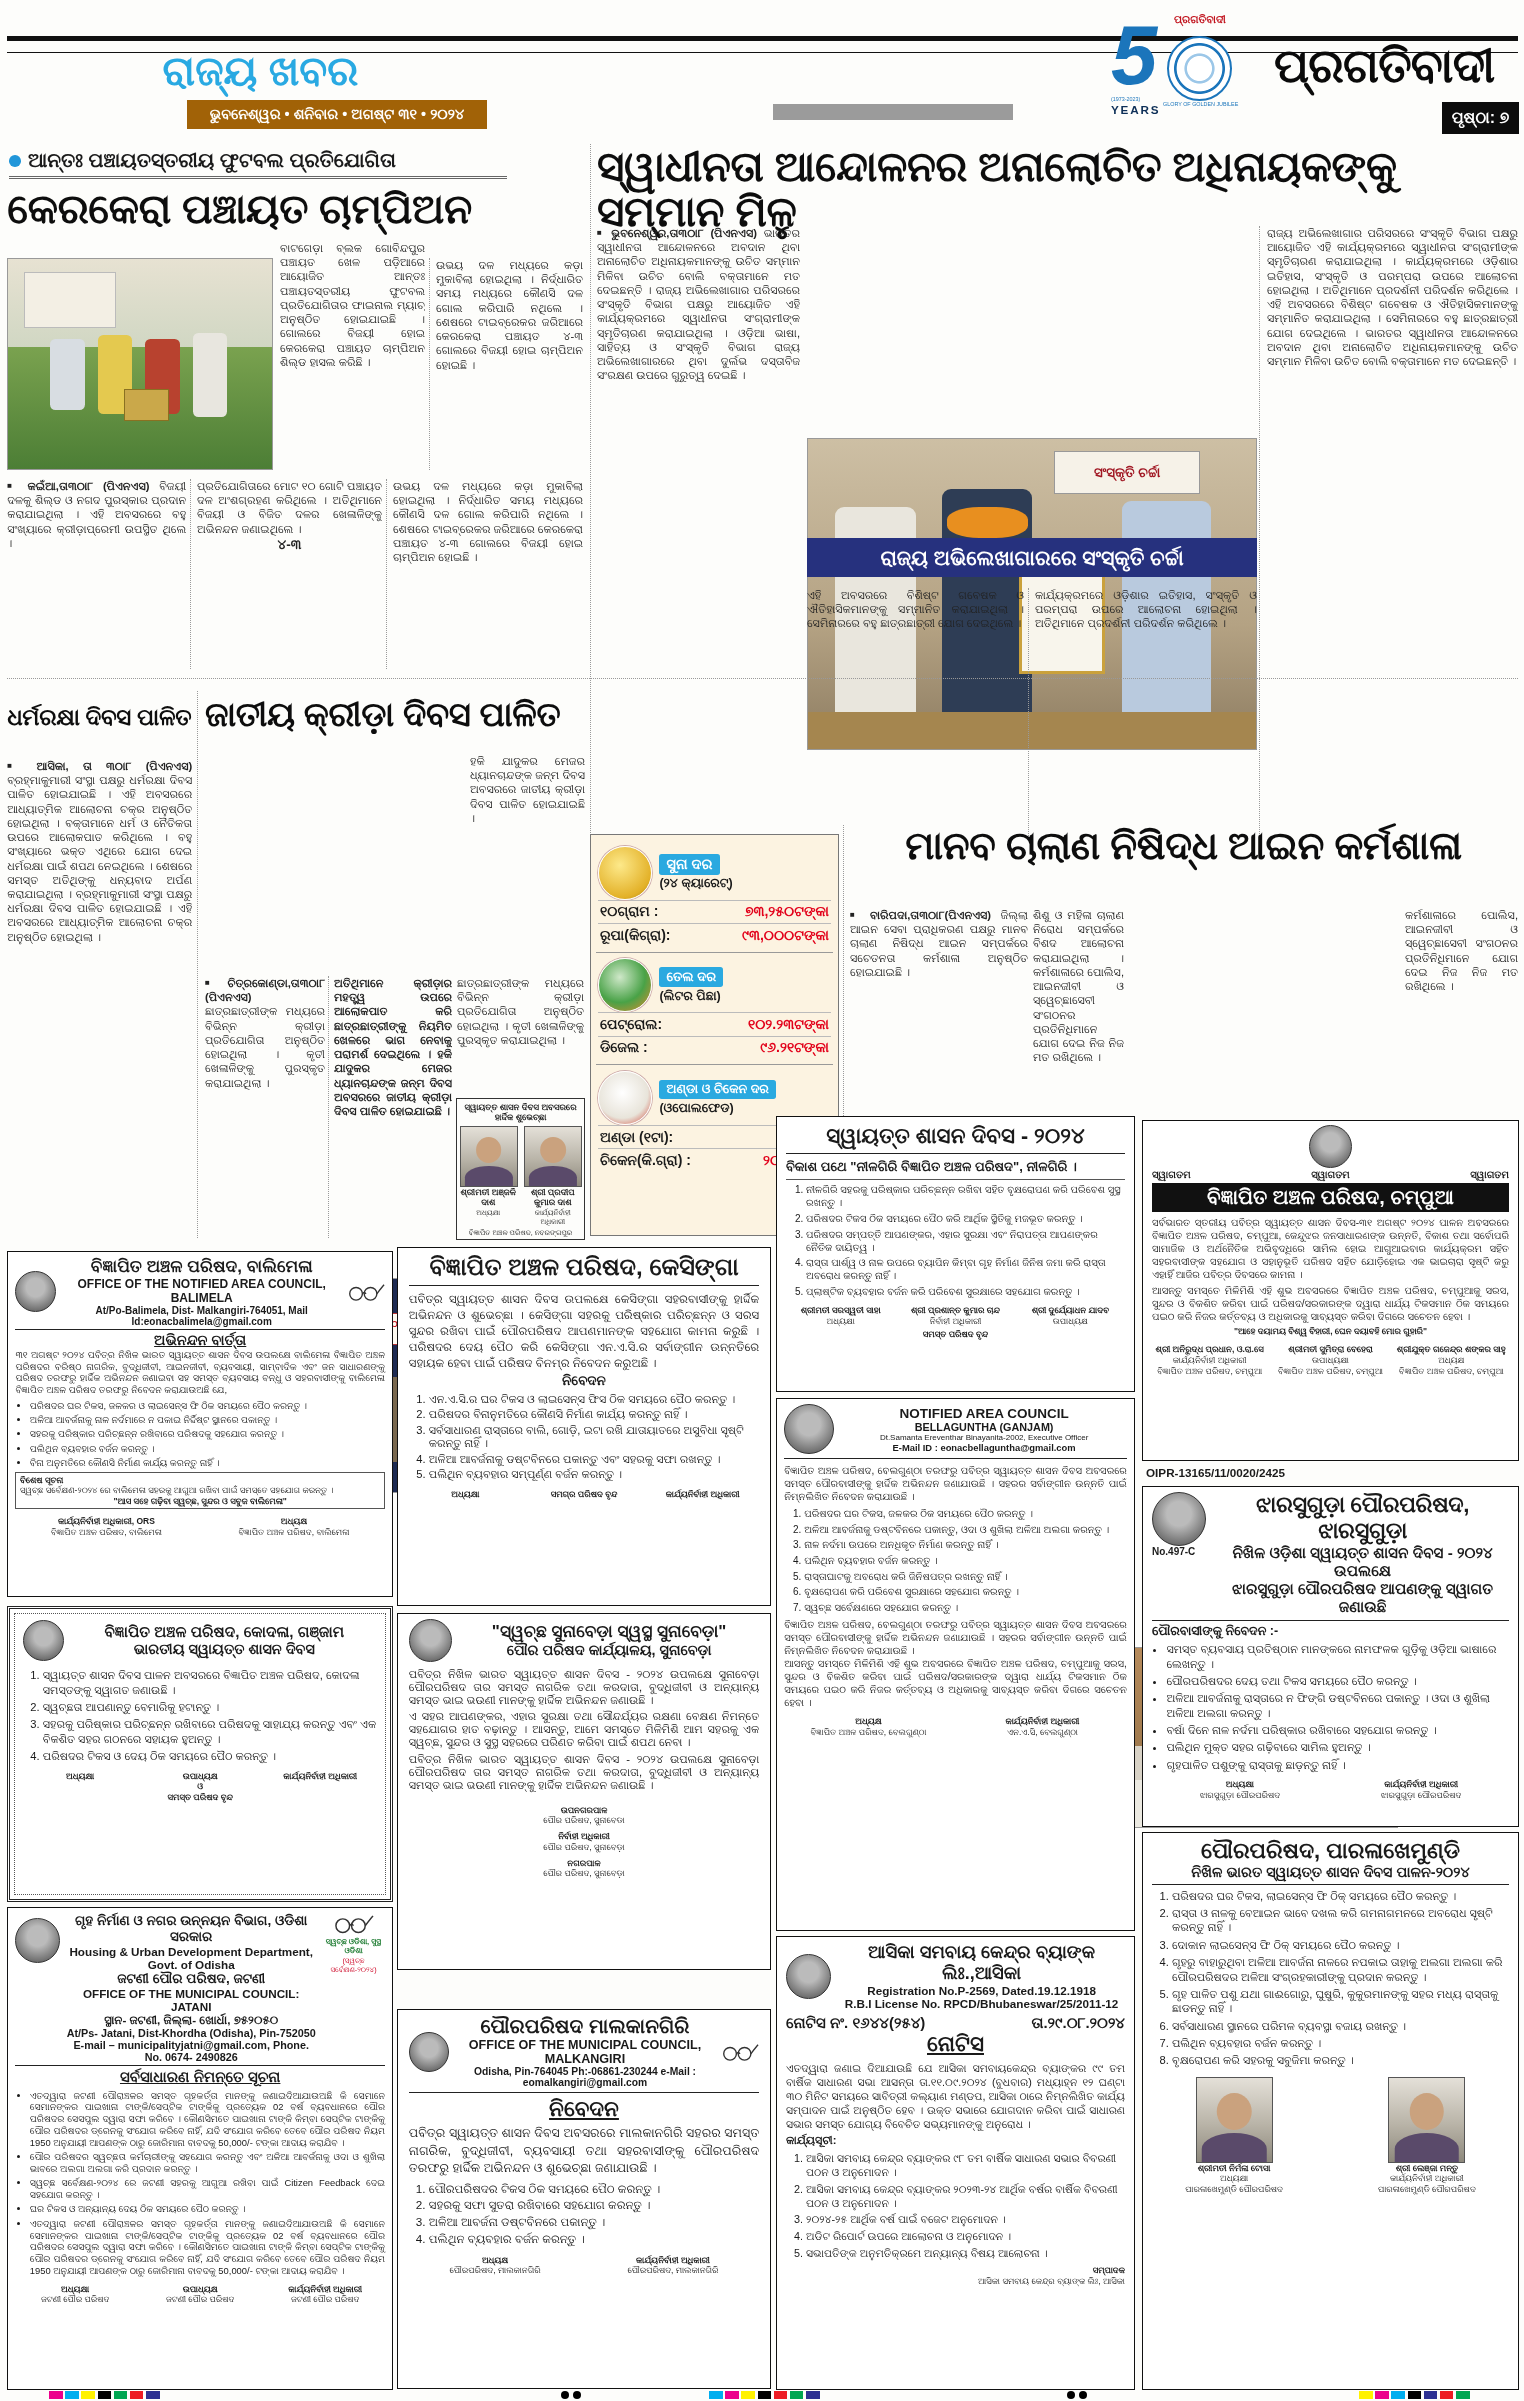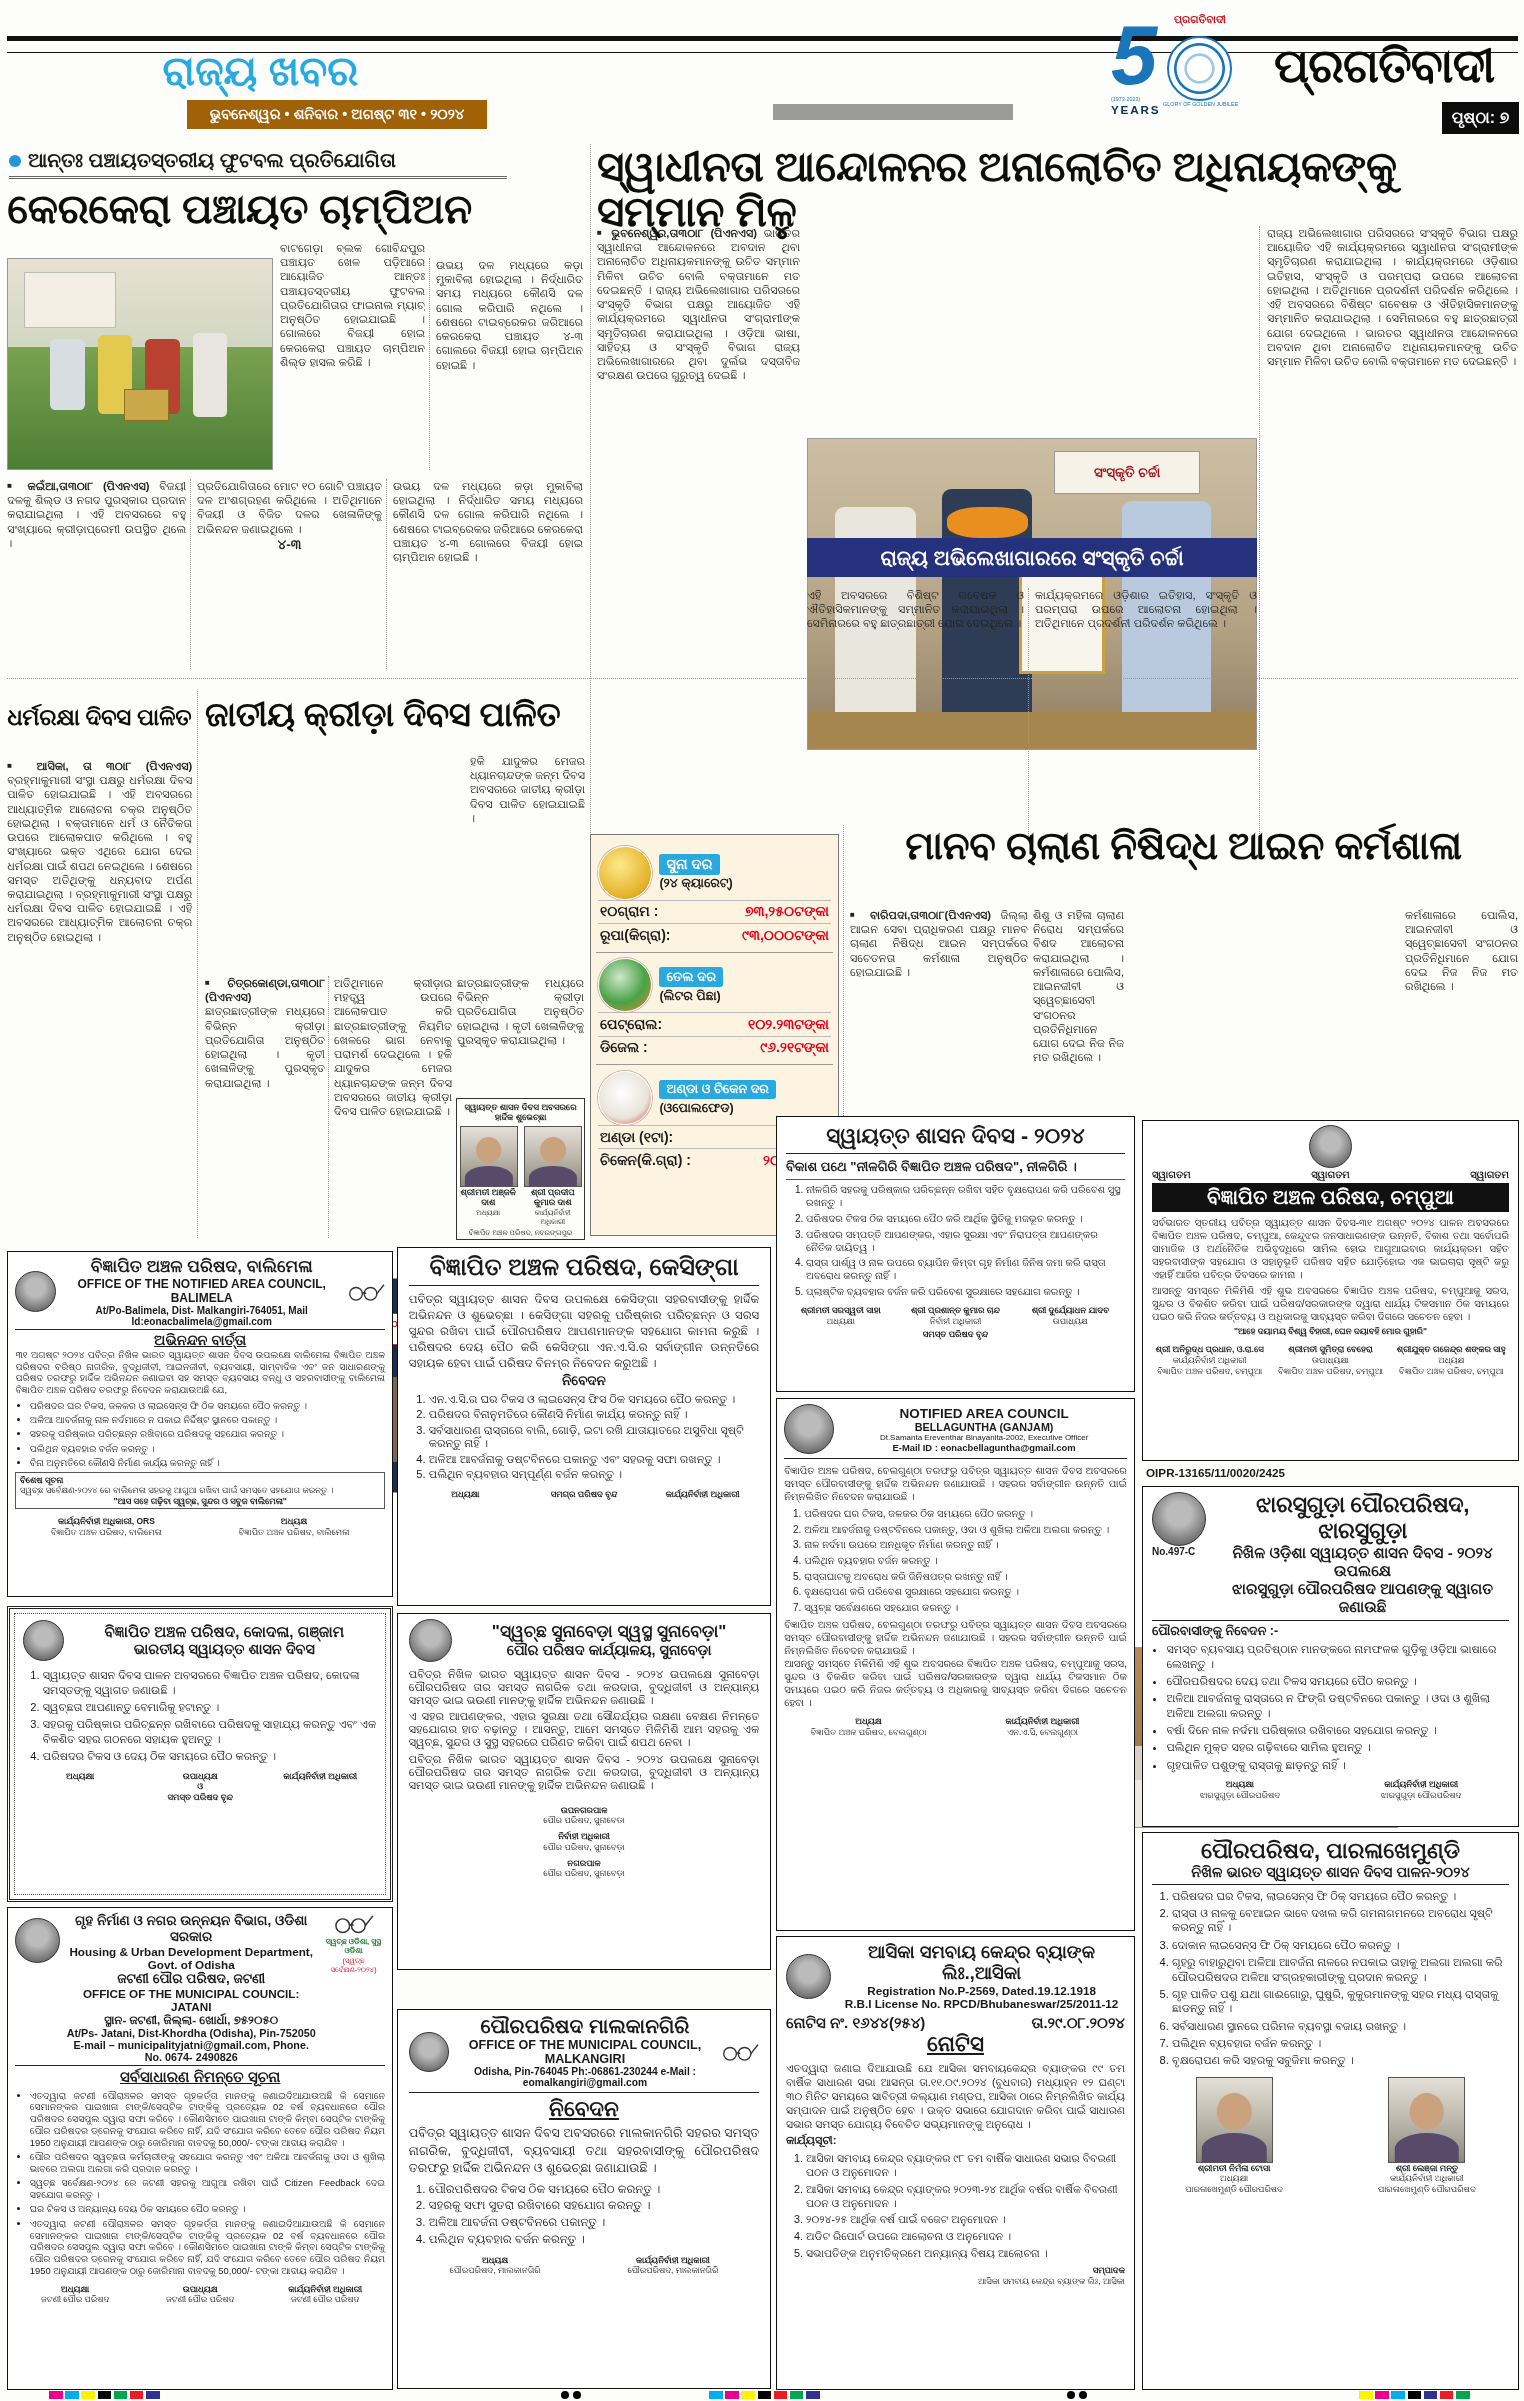--- a/index.html
+++ b/index.html
@@ -150,21 +150,21 @@
     <div class="abs b" style="left:48%;top:16%;width:40%;height:14%;background:#fdfaf1;border:0.9px solid #b33;color:#c01722;font-size:9px;display:flex;align-items:center;justify-content:center;">NATIONAL SPORTS DAY</div>
     <div class="abs" style="left:6%;top:46%;width:80%;height:40%;background:linear-gradient(90deg,#7b6a52,#9a8866 40%,#6e5d47);border-radius:5.4px;"></div>
   </div>
   <div class="abs news just" style="left:470px;top:754px;width:115px;height:215px;">ହକି ଯାଦୁକର ମେଜର ଧ୍ୟାନଚାନ୍ଦଙ୍କ ଜନ୍ମ ଦିବସ ଅବସରରେ ଜାତୀୟ କ୍ରୀଡ଼ା ଦିବସ ପାଳିତ ହୋଇଯାଇଛି ।</div>
 
   <div class="abs news just" style="left:205px;top:976px;width:120px;height:262px;">
     <span class="dateline">ଚିତ୍ରକୋଣ୍ଡା,ତା୩୦ା୮ (ପିଏନଏସ)</span>
     <span>ଛାତ୍ରଛାତ୍ରୀଙ୍କ ମଧ୍ୟରେ ବିଭିନ୍ନ କ୍ରୀଡ଼ା ପ୍ରତିଯୋଗିତା ଅନୁଷ୍ଠିତ ହୋଇଥିଲା । କୃତୀ ଖେଳାଳିଙ୍କୁ ପୁରସ୍କୃତ କରାଯାଇଥିଲା ।</span>
   </div>
   <div class="abs vsep" style="left:328px;top:976px;height:262px;"></div>
-  <div class="abs news just" style="left:334px;top:976px;width:118px;height:262px;">
+  <div class="abs news just" style="left:334px;top:976px;width:118px;height:262px;font-weight:bold;">
     <span>ଅତିଥିମାନେ କ୍ରୀଡ଼ାର ମହତ୍ତ୍ୱ ଉପରେ ଆଲୋକପାତ କରି ଛାତ୍ରଛାତ୍ରୀଙ୍କୁ ନିୟମିତ ଖେଳରେ ଭାଗ ନେବାକୁ ପରାମର୍ଶ ଦେଇଥିଲେ ।</span>
     <span>ହକି ଯାଦୁକର ମେଜର ଧ୍ୟାନଚାନ୍ଦଙ୍କ ଜନ୍ମ ଦିବସ ଅବସରରେ ଜାତୀୟ କ୍ରୀଡ଼ା ଦିବସ ପାଳିତ ହୋଇଯାଇଛି ।</span>
   </div>
   <div class="abs news just" style="left:457px;top:976px;width:127px;height:117px;">ଛାତ୍ରଛାତ୍ରୀଙ୍କ ମଧ୍ୟରେ ବିଭିନ୍ନ କ୍ରୀଡ଼ା ପ୍ରତିଯୋଗିତା ଅନୁଷ୍ଠିତ ହୋଇଥିଲା । କୃତୀ ଖେଳାଳିଙ୍କୁ ପୁରସ୍କୃତ କରାଯାଇଥିଲା ।</div>
 
   <div class="abs" style="left:456px;top:1098px;width:129px;height:142px;border:1.3px solid #333;box-sizing:border-box;padding:2.7px;">
     <div class="tiny b ctr">ସ୍ୱାୟତ୍ତ ଶାସନ ଦିବସ ଅବସରରେ ହାର୍ଦ୍ଦିକ ଶୁଭେଚ୍ଛା</div>
     <div style="display:flex;justify-content:space-between;margin-top:2.7px;">
       <div style="width:57px;">
         <div class="portrait" style="width:56px;height:59px;">

